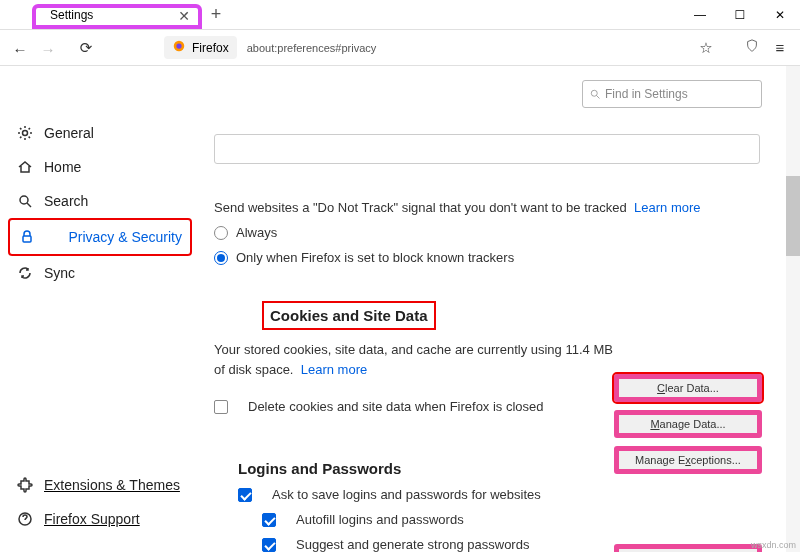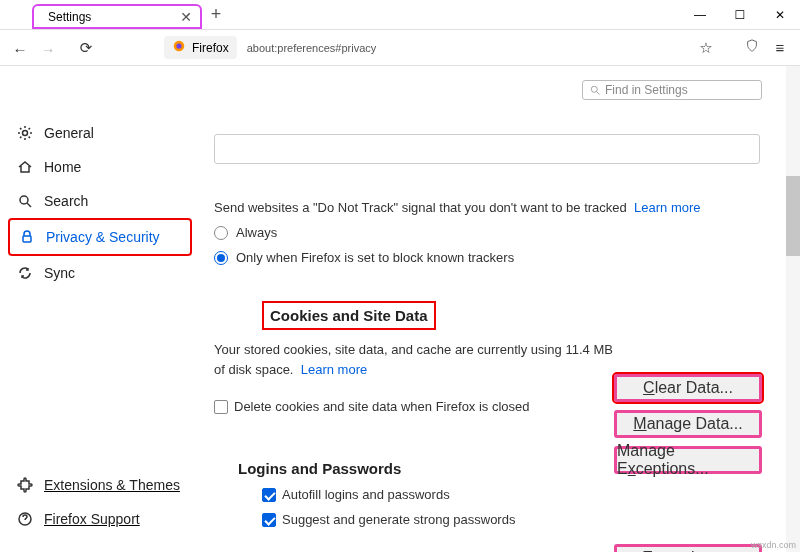--- a/index.html
+++ b/index.html
@@ -1,64 +1,64 @@
 <!DOCTYPE html>
 <html><head>
 <meta charset="utf-8">
 <style>
 * { box-sizing: border-box; margin: 0; padding: 0; font-family: "Segoe UI", Arial, sans-serif; }
 body { background: #fff; width: 800px; height: 552px; overflow: hidden; position: relative; }
 
 .titlebar { height: 30px; display: flex; align-items: stretch; border-bottom: 1px solid #e0e0e0; }
-.tab { display:flex; align-items:center; gap:6px; padding:0 8px; background:#fff; border:2px solid #d946ef; border-radius:6px 6px 0 0; margin:4px 0 0 32px; width:170px; font-size:12px; }
+.tab { display:flex; gap:6px; padding:0 8px; background:#fff; border:4px solid #d946ef; border-radius:6px 6px 0 0; margin:4px 0 0 32px; width:170px; font-size:12px; }
 .tab .close { margin-left:auto; font-size:14px; color:#555; }
 .newtab { width:28px; display:flex; align-items:center; justify-content:center; color:#555; font-size:18px; }
 .wincontrols { margin-left:auto; display:flex; }
 .wincontrols div { width:40px; display:flex; align-items:center; justify-content:center; font-size:12px; }
 
 .toolbar { height:36px; display:flex; align-items:center; gap:8px; padding:0 10px; border-bottom:1px solid #e0e0e0; }
 .toolbar .navbtn { width:20px; text-align:center; color:#333; font-size:15px; }
 .toolbar .navbtn.disabled { color:#bbb; }
 .urlchip { display:flex; align-items:center; gap:6px; background:#f2f2f2; border-radius:4px; padding:3px 8px; font-size:12px; margin-left:60px;}
 .urlrest { font-size:11px; color:#555; margin-left:2px; }
 .spacer { flex:1; }
 
 .content { display:flex; height:486px; }
 .sidebar { width:200px; padding:50px 8px 16px 8px; display:flex; flex-direction:column; font-size:14px; }
 .side-item { display:flex; align-items:center; gap:10px; padding:8px 8px; border-radius:4px; color:#222; }
 .side-item.active { color:#0060df; }
 .side-item .icon { width:18px; height:18px; display:flex; align-items:center; justify-content:center; }
 .side-item .icon svg { width:16px; height:16px; stroke:#333; fill:none; stroke-width:1.5; }
 .side-item.active .icon svg { stroke:#0060df; }
-.highlight-side { border:2px solid #e00; }
+.highlight-side { border:2px solid #e00;justify-content:space-between; }
 .sidebar-footer { margin-top:auto;text-decoration:underline; }
 
 .main { flex:1; padding:18px 40px 0 14px; position:relative; overflow:hidden; font-size:13px; color:#333; }
-.searchbox { position:absolute; top:14px; right:38px; width:180px; height:20px; border:1px solid #bbb; border-radius:3px; display:flex; align-items:center; padding:0 6px; gap:4px; color:#888; font-size:12px; }
+.searchbox { position:absolute; top:14px; right:38px; width:180px; height:28px; border:1px solid #bbb; border-radius:3px; display:flex; align-items:center; padding:0 6px; gap:4px; color:#888; font-size:12px; }
 .emptyfield { margin-top:50px; height:30px; border:1px solid #ccc; border-radius:3px; }
 
 .dnt { margin-top:36px; }
 .link { color:#0060df; }
 .radio-row { display:flex; align-items:center; gap:8px; margin-top:10px; }
 .radio { width:14px; height:14px; border:1px solid #888; border-radius:50%; display:inline-block; position:relative; }
 .radio.checked { border-color:#0060df; }
 .radio.checked::after { content:""; position:absolute; top:2px; left:2px; width:8px; height:8px; background:#0060df; border-radius:50%; }
 
 .section-head { font-weight:600; font-size:15px; margin-top:36px; color:#222; }
 .highlight-head { border:2px solid #e00; padding:4px 6px; display:inline-block;margin-left:48px; }
 .desc { margin-top:10px; max-width:410px; line-height:1.5; }
 
 .btncol { position:absolute; right:38px; display:flex; flex-direction:column; gap:8px; }
 .btncol.cookies { top:308px; }
 .btncol.logins { top:478px; }
-.btn { width:148px; height:28px; background:#f0f0f0; border:3px solid #ec4899; border-radius:3px; font-size:16px; display:flex; align-items:center; justify-content:center; }
+.btn { width:148px; height:28px; background:#f0f0f0; border:5px solid #ec4899; border-radius:3px; font-size:11px; display:flex; align-items:center; justify-content:center; }
 .btn.highlight { outline:2px solid #e00; }
 .under { text-decoration: underline; }
 
-.check-row { display:flex; align-items:center; gap:6px; margin-top:20px; }
+.check-row { display:flex; align-items:center; gap:20px; margin-top:20px; }
 .check { width:14px; height:14px; border:1px solid #888; border-radius:2px; display:inline-block; position:relative; flex-shrink:0; }
 .check.checked { background:#0060df; border-color:#0060df; }
 .check.checked::after { content:""; position:absolute; left:2px; top:3px; width:8px; height:4px; border:2px solid #fff; border-top:none; border-right:none; transform:rotate(-45deg); }
 .indent { margin-left:24px; }
 
 .scrollbar { position:absolute; right:0; top:66px; width:14px; height:486px; background:#f5f5f5; }
 .thumb { position:absolute; top:110px; width:14px; height:80px; background:#c6c6c6; }
 
 .watermark { position:absolute; bottom:2px; right:4px; font-size:9px; color:#aaa;margin-top:36px; }
 </style>
@@ -214,20 +214,24 @@
         </div>
       <div class="btn">
           <span><span class="under">M</span>anage Data...</span>
         </div>
       <div class="btn">
           <span>Manage E<span class="under">x</span>ceptions...</span>
         </div>
     </div>
 
     <div class="section-head" style="margin-top:46px;margin-left:24px">Logins and Passwords</div>
+    <div class="check-row indent" style="margin-top:10px">
+      <span class="check checked"></span>
+      <span>Ask to save logins and passwords for websites</span>
+    </div>
     <div class="check-row indent" style="margin-left:48px;margin-top:10px">
       <span class="check checked"></span>
       <span>Autofill logins and passwords</span>
     </div>
     <div class="check-row indent" style="margin-left:48px;margin-top:10px">
       <span class="check checked"></span>
       <span>Suggest and generate strong passwords</span>
     </div>
 
     <div class="btncol logins">

